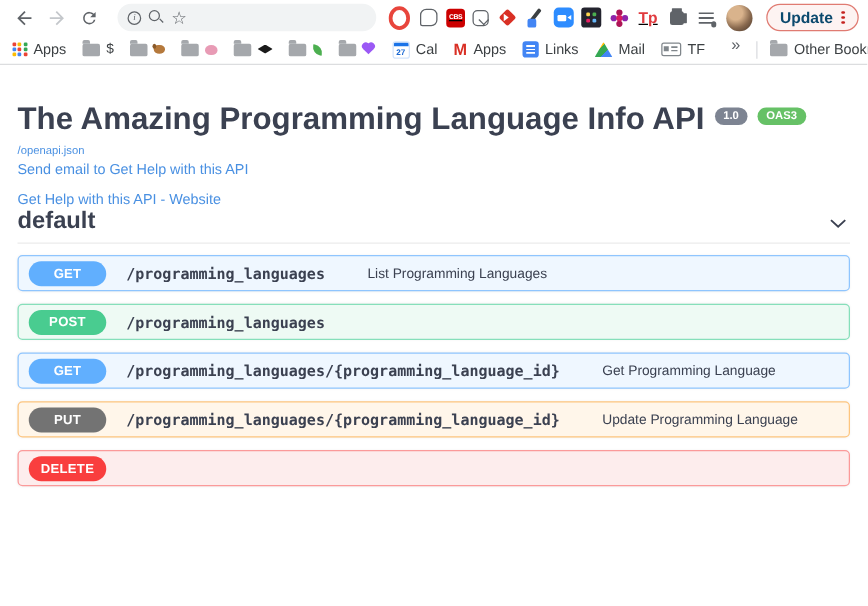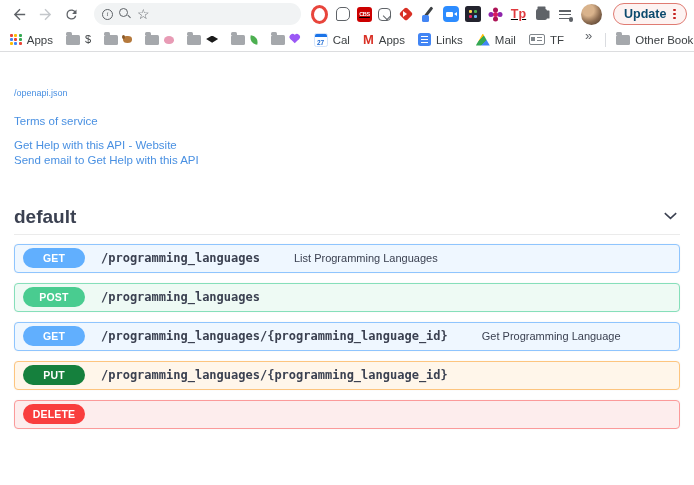--- a/index.html
+++ b/index.html
@@ -122,21 +122,21 @@
   .badge-version { background:#7d8492; }
   .badge-oas { background:#66c166; }
   .spec-link { display:inline-block; margin-top:4px; font-size:9px; color:#4990e2; text-decoration:none; }
   .api-desc { margin-top:17px; font-size:12px; color:#3b4151; }
   .link-blue { display:block; font-size:11.5px; color:#4990e2; text-decoration:none; }
   .lnk-terms { margin-top:15px; }
   .lnk-website { margin-top:12px; }
   .lnk-email { margin-top:2.5px; }
   .lnk-license { margin-top:9px; }
 
-  .section-header { margin-top:40px; display:flex; align-items:flex-start; justify-content:space-between;
+  .section-header { display:flex; align-items:flex-end; justify-content:space-between;
     padding-bottom:6px; border-bottom:1px solid #ebebeb; }
   .section-title { font-size:19px; font-weight:bold; color:#3b4151; }
   .section-chevron { display:flex; align-items:center; }
 
   .ops { margin-top:9px; }
   .op-row { height:29px; display:flex; align-items:center; border:1px solid; border-radius:4px;
     margin-bottom:10px; padding:0 8px; box-shadow:0 0 2px rgba(0,0,0,.06); }
   .op-method { width:62px; height:20px; border-radius:10px; color:#fff; font-weight:bold; font-size:10.5px;
     display:flex; align-items:center; justify-content:center; flex:0 0 auto; letter-spacing:.2px; }
   .op-path { margin-left:16px; font-family:"DejaVu Sans Mono", monospace; font-weight:bold;
@@ -265,24 +265,28 @@
       <span class="bm-divider"></span>
       <div class="bm-item">
         <span class="folder"></span>
         <span>Other Bookmarks</span>
       </div>
     </div>
   </div>
 </div>
 
 <div class="page">
+  <h1 class="api-title">
+    <span>The Amazing Programming Language Info API</span>
+    <span class="badge badge-version">1.0</span>
+    <span class="badge badge-oas">OAS3</span>
+  </h1>
   <a class="spec-link">/openapi.json</a>
-  <a class="link-blue lnk-terms">Terms of service</a>
+  <a class="link-blue lnk-email">Send email to Get Help with this API</a>
   <a class="link-blue lnk-website">Get Help with this API - Website</a>
-  <a class="link-blue lnk-email">Send email to Get Help with this API</a>
 
   <div class="section-header">
     <span class="section-title">default</span>
     <span class="section-chevron">
       <svg width="19" height="19" viewBox="0 0 20 20" fill="none" stroke="#3b4151" stroke-width="1.6">
           <path d="M4 7.5 L10 13 L16 7.5"></path>
         </svg>
     </span>
   </div>
 
@@ -298,22 +302,23 @@
     <span class="op-path">/programming_languages</span>
   </div>
 
   <div class="op-row" style="background: rgb(239, 247, 255); border-color: rgb(143, 197, 254);">
     <span class="op-method" style="background: rgb(97, 175, 254);">GET</span>
     <span class="op-path">/programming_languages/{programming_language_id}</span>
     <span class="op-summary">Get Programming Language</span>
   </div>
 
   <div class="op-row" style="background: rgb(255, 246, 234); border-color: rgb(253, 197, 127);">
-    <span class="op-method" style="background: #15803d;">PUT</span>
+    <span class="op-method" style="background: #737373;">PUT</span>
     <span class="op-path">/programming_languages/{programming_language_id}</span>
+    <span class="op-summary">Update Programming Language</span>
   </div>
 
   <div class="op-row" style="background: rgb(253, 237, 237); border-color: rgb(251, 154, 154);">
     <span class="op-method" style="background: rgb(249, 62, 62);">DELETE</span>
 
   </div>
 </div>
 </div>
 
 </body></html>

